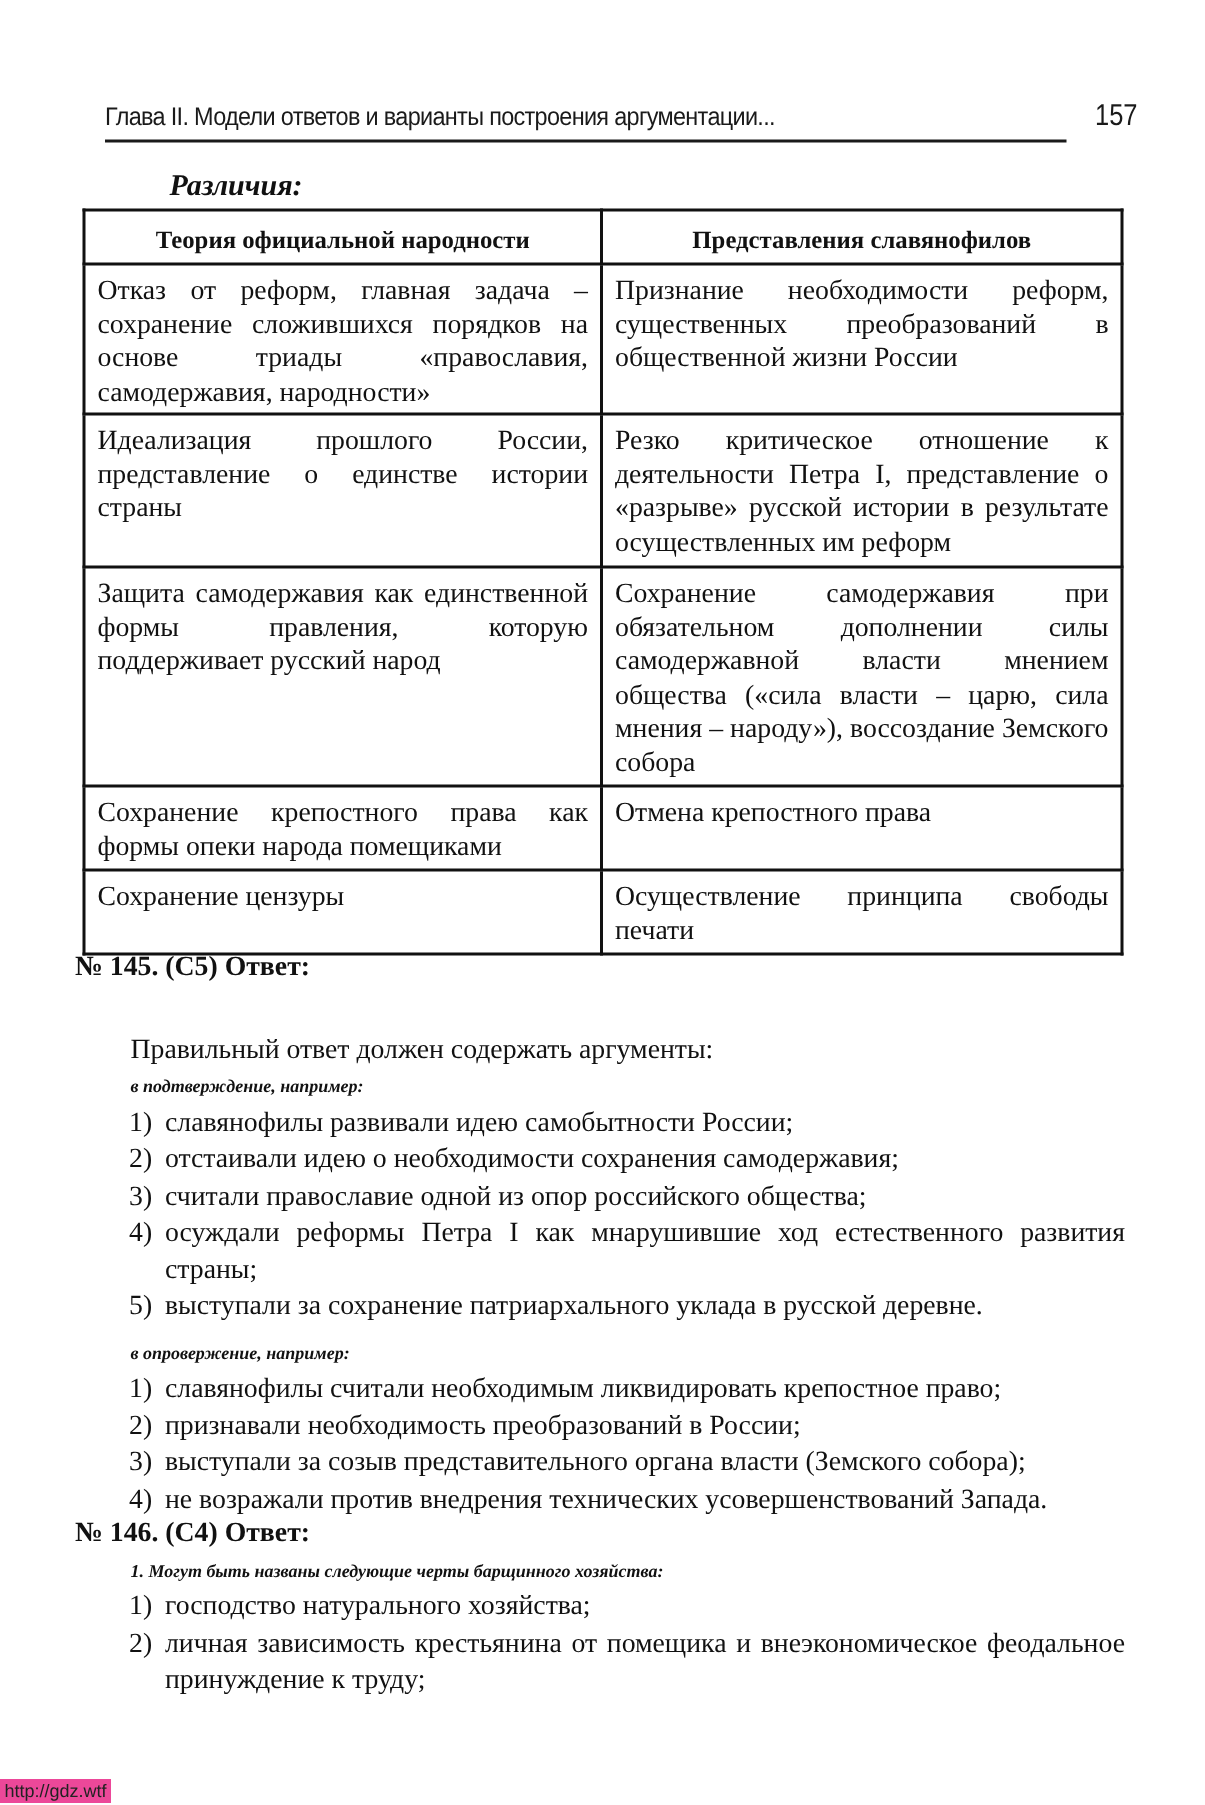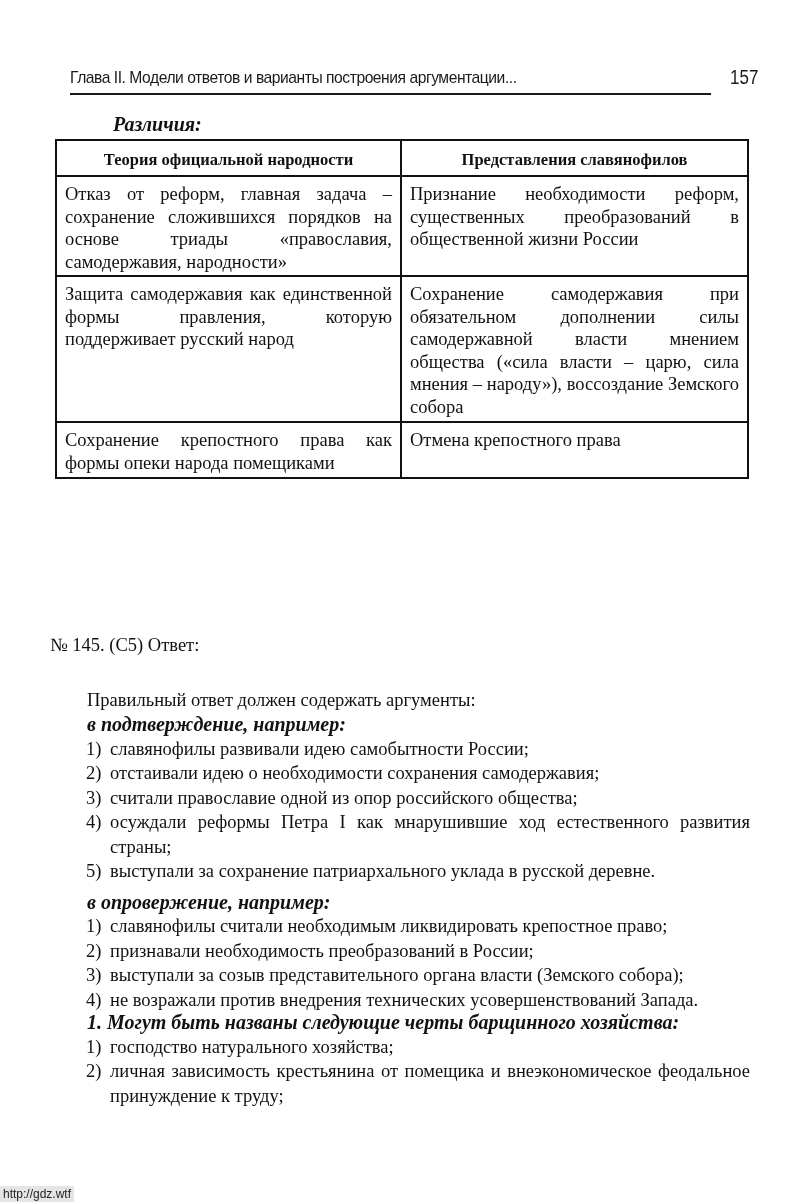--- a/index.html
+++ b/index.html
@@ -99,33 +99,33 @@
     tr.r5 td { height: 46px; }
 
     .answer-block {
       position: absolute;
       left: 50px;
       width: 700px;
       font-size: 18.5px;
       line-height: 24.5px;
     }
     .answer-block .heading {
-      font-weight: normal;
+      font-weight: bold;
       font-size: 18.5px;
       margin-left: 0;
     }
     .answer-block .intro {
       margin-left: 37px;
       margin-top: 30px;
     }
     .answer-block .sub {
       margin-left: 37px;
       font-weight: bold;
       font-style: italic;
-      font-size: 20px;
+      font-size: 12px;
     }
     .answer-block ol {
       list-style: none;
       margin: 0;
       padding: 0;
     }
     .answer-block li {
       position: relative;
       margin-left: 60px;
       padding-left: 0;
@@ -140,21 +140,21 @@
 
     #q145 { top: 633px; }
     #q146 { top: 1010px; }
 
     .watermark {
       position: absolute;
       left: 0;
       top: 1186px;
       height: 16px;
       padding: 0 3px;
-      background: #e5e5e5;
+      background: #ec4899;
       font-family: "Liberation Sans", sans-serif;
       font-size: 12px;
       line-height: 16px;
       color: #222;
     }
   </style>
 </head>
 <body>
 
 <div class="running-head">
@@ -174,27 +174,35 @@
     <tr>
       <th>Теория официальной народности</th>
       <th>Представления славянофилов</th>
     </tr>
   </thead>
   <tbody>
     <tr class="r1">
       <td>Отказ от реформ, главная задача – сохранение сложившихся порядков на основе триады «православия, самодержавия, народности»</td>
       <td>Признание необходимости реформ, существенных преобразований в общественной жизни России</td>
     </tr>
+    <tr class="r2">
+      <td>Идеализация прошлого России, представление о единстве истории страны</td>
+      <td>Резко критическое отношение к деятельности Петра I, представление о «разрыве» русской истории в результате осуществленных им реформ</td>
+    </tr>
     <tr class="r3">
       <td>Защита самодержавия как единственной формы правления, которую поддерживает русский народ</td>
       <td>Сохранение самодержавия при обязательном дополнении силы самодержавной власти мнением общества («сила власти – царю, сила мнения – народу»), воссоздание Земского собора</td>
     </tr>
     <tr class="r4">
       <td>Сохранение крепостного права как формы опеки народа помещиками</td>
       <td>Отмена крепостного права</td>
+    </tr>
+    <tr class="r5">
+      <td>Сохранение цензуры</td>
+      <td>Осуществление принципа свободы печати</td>
     </tr>
   </tbody>
 </table>
 
 <div class="answer-block" id="q145">
   <div class="heading">№ 145. (С5) Ответ:</div>
   <div class="intro">Правильный ответ должен содержать аргументы:</div>
   <div class="sub">в подтверждение, например:</div>
   <ol>
     <li><span class="num">1)</span><span>славянофилы развивали идею самобытности России;</span></li>
@@ -207,20 +215,21 @@
   <div class="sub">в опровержение, например:</div>
   <ol>
     <li><span class="num">1)</span><span>славянофилы считали необходимым ликвидировать крепостное право;</span></li>
     <li><span class="num">2)</span><span>признавали необходимость преобразований в России;</span></li>
     <li><span class="num">3)</span><span>выступали за созыв представительного органа власти (Земского собора);</span></li>
     <li><span class="num">4)</span><span>не возражали против внедрения технических усовершенствований Запада.</span></li>
   </ol>
 </div>
 
 <div class="answer-block" id="q146">
+  <div class="heading">№ 146. (С4) Ответ:</div>
   <div class="sub">1. Могут быть названы следующие черты барщинного хозяйства:</div>
   <ol>
     <li><span class="num">1)</span><span>господство натурального хозяйства;</span></li>
     <li><span class="num">2)</span><span>личная зависимость крестьянина от помещика и внеэкономическое феодальное принуждение к труду;</span></li>
   </ol>
 </div>
 
 <a class="watermark">http://gdz.wtf</a>
 
 </body></html>

